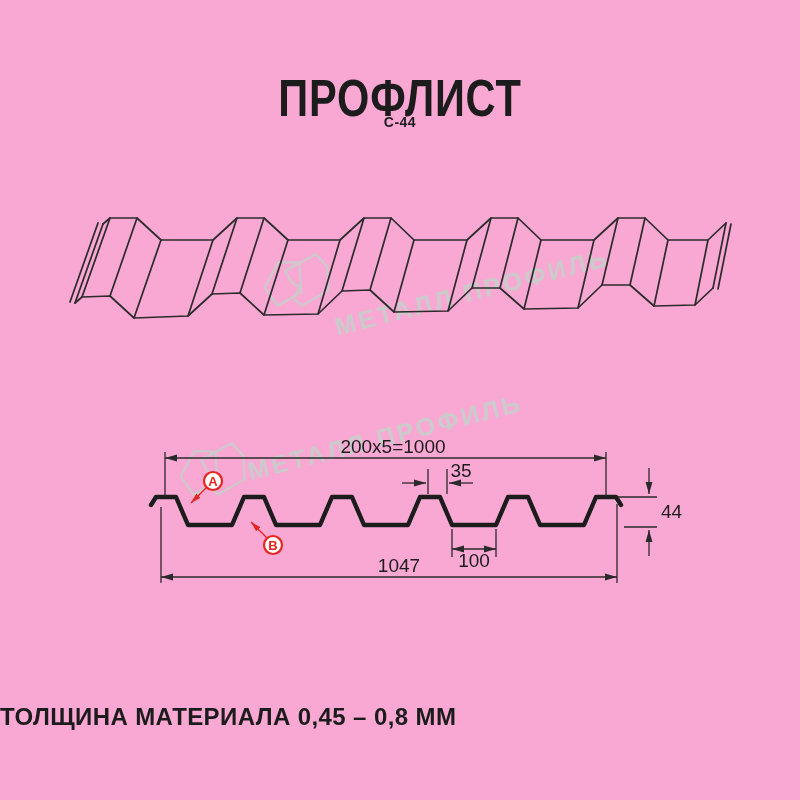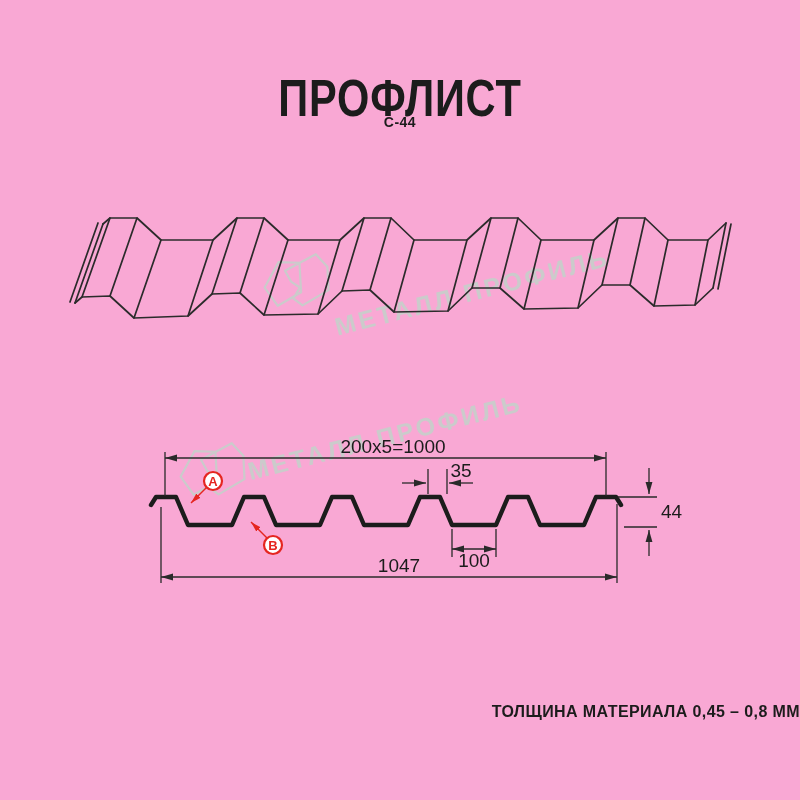--- a/index.html
+++ b/index.html
@@ -3,22 +3,22 @@
 <meta charset="utf-8">
 <style>
   html,body{margin:0;padding:0;background:#fff;}
   .page{position:relative;width:800px;height:800px;background:#f9a8d4;overflow:hidden;
         font-family:"Liberation Sans",sans-serif;color:#1c1c1c;}
   .title{position:absolute;top:68px;left:0;width:800px;text-align:center;
          font-size:52px;font-weight:700;letter-spacing:1px;
          transform:scaleX(.80);transform-origin:50% 50%;white-space:nowrap;}
   .subtitle{position:absolute;top:114px;left:0;width:800px;text-align:center;
             font-size:14px;font-weight:700;letter-spacing:.5px;}
-  .footer-note{position:absolute;top:703px;left:0;width:800px;text-align:right;
-               font-size:16px;font-weight:700;letter-spacing:.4px;}
+  .footer-note{position:absolute;top:703px;left:0;width:800px;text-align:left;
+               font-size:24px;font-weight:700;letter-spacing:.4px;}
   svg{position:absolute;left:0;}
   #iso{top:188px;}
   #cross{top:390px;}
   .wm-text{font-size:25px;font-weight:700;letter-spacing:3px;fill:#cbcbcb;}
   .wm-logo{fill:none;stroke:#cbcbcb;stroke-width:2.2;stroke-linejoin:round;}
   .iso-line{fill:none;stroke:#2b2b2b;stroke-width:1.7;stroke-linejoin:round;stroke-linecap:round;}
   .prof{fill:none;stroke:#1c1c1c;stroke-width:4.4;stroke-linejoin:round;stroke-linecap:round;}
   .dim{stroke:#2a2a2a;stroke-width:1.3;fill:none;}
   .dim-text{font-size:19px;fill:#1c1c1c;}
   .red-line{stroke:#e52620;stroke-width:1.4;fill:none;}

